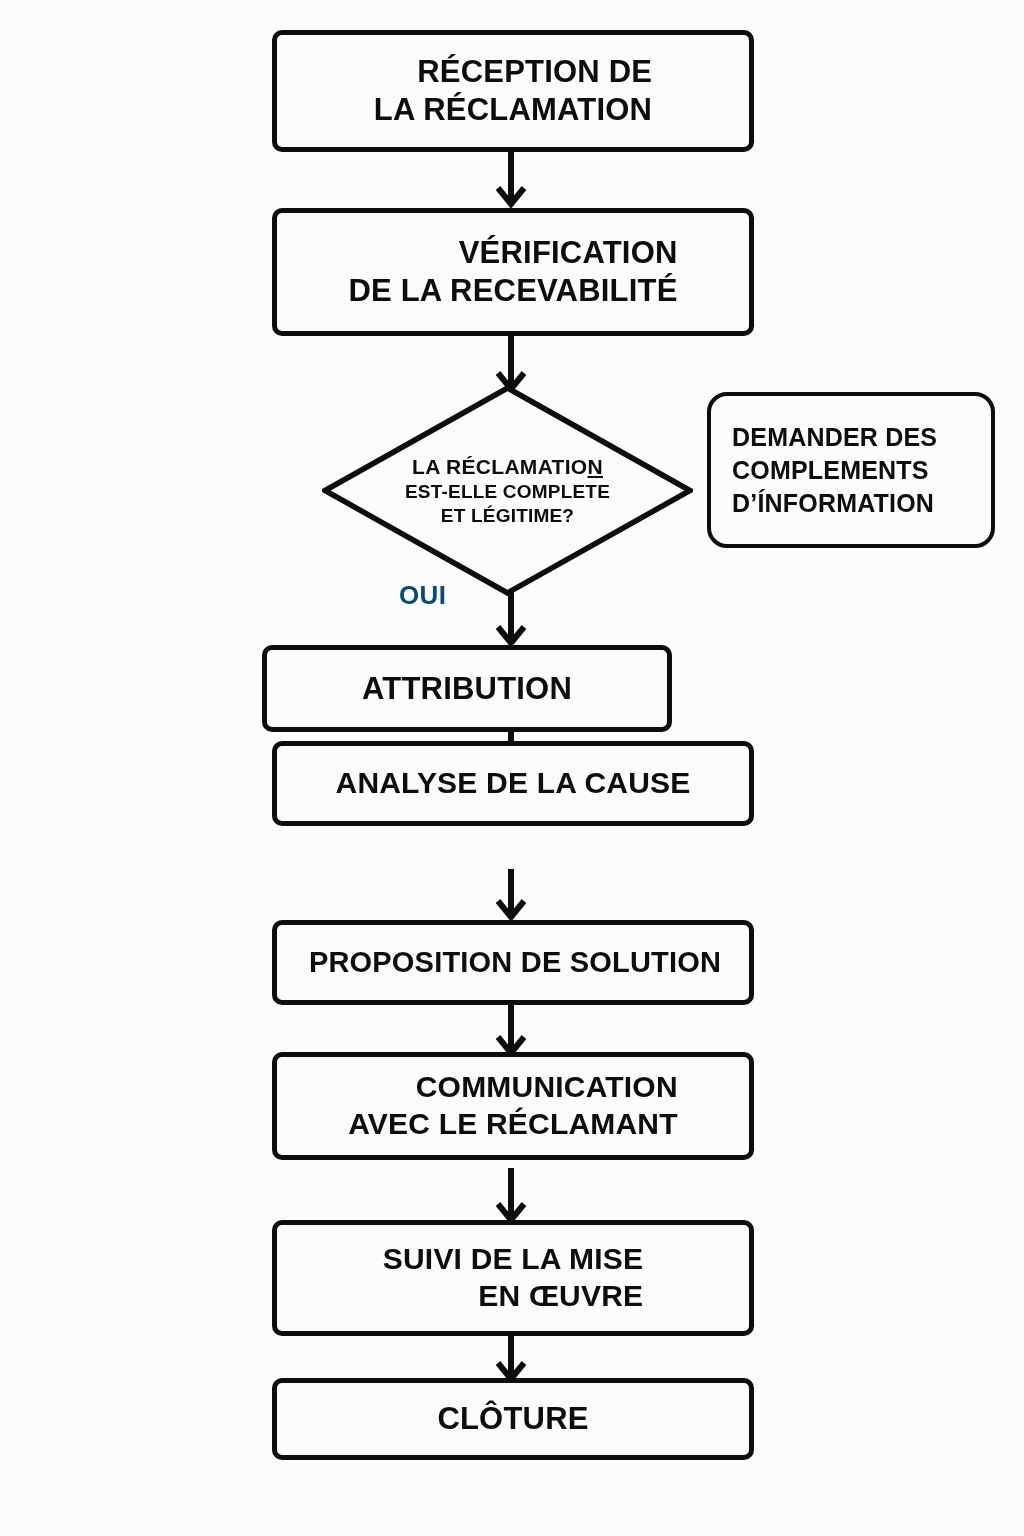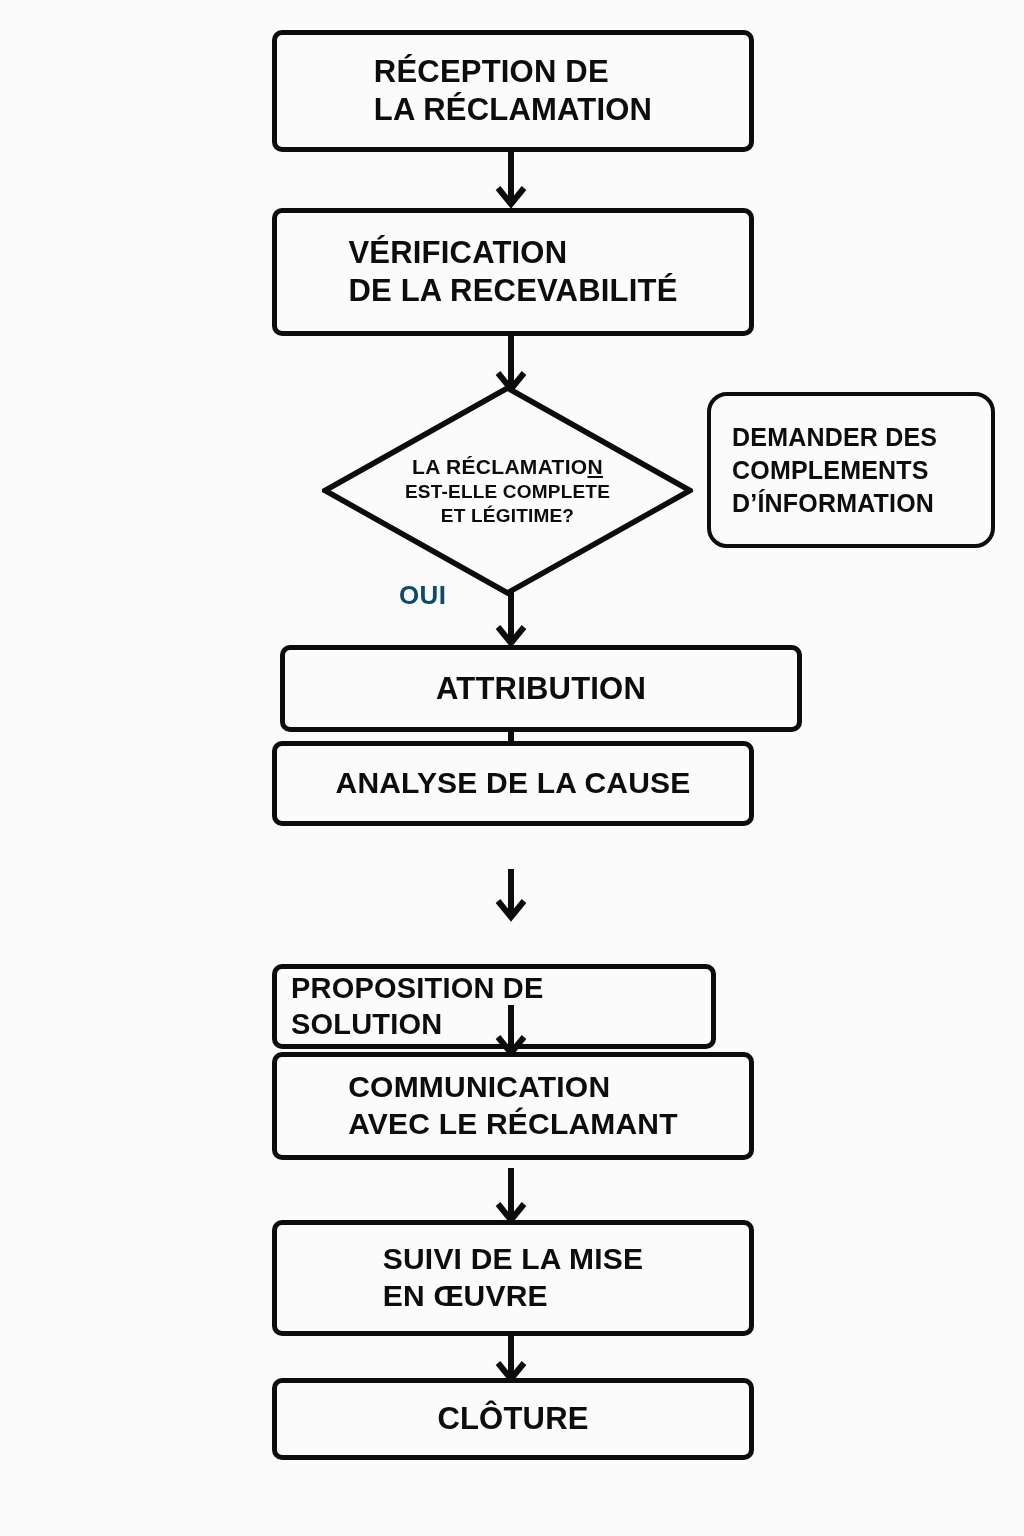--- a/index.html
+++ b/index.html
@@ -20,34 +20,34 @@
   
   .node {
     position: absolute;
     box-sizing: border-box;
     background: #fbfbfb;
     border: 5px solid #0d0d0d;
     border-radius: 10px;
     display: flex;
     align-items: center;
     justify-content: center;
-    text-align: left;
+    text-align: right;
     color: #0d0d0d;
     font-weight: 700;
     letter-spacing: 0.2px;
     line-height: 1.22;
     padding: 4px 10px;
     white-space: pre-line;
   }
 
   .node-reception      { left: 272px; top: 30px;   width: 482px; height: 122px; font-size: 31px; }
   .node-verification   { left: 272px; top: 208px;  width: 482px; height: 128px; font-size: 31px; }
-  .node-attribution    { left: 280px; top: 645px;  width: 522px; height: 87px;  font-size: 31px; }
+  .node-attribution    { left: 262px; top: 645px;  width: 410px; height: 87px;  font-size: 31px; }
   .node-analyse        { left: 272px; top: 741px;  width: 482px; height: 85px;  font-size: 30px; }
-  .node-proposition    { left: 272px; top: 964px;  width: 444px; height: 85px;  font-size: 29px; padding-left: 14px; }
+  .node-proposition    { left: 272px; top: 920px;  width: 482px; height: 85px;  font-size: 29px; padding-left: 14px; }
   .node-communication  { left: 272px; top: 1052px; width: 482px; height: 108px; font-size: 30px; }
   .node-suivi          { left: 272px; top: 1220px; width: 482px; height: 116px; font-size: 30px; }
   .node-cloture        { left: 272px; top: 1378px; width: 482px; height: 82px;  font-size: 31px; }
 
   
   .node-side {
     left: 707px; top: 392px; width: 288px; height: 156px;
     font-size: 25px;
     justify-content: flex-start;
     text-align: left;

